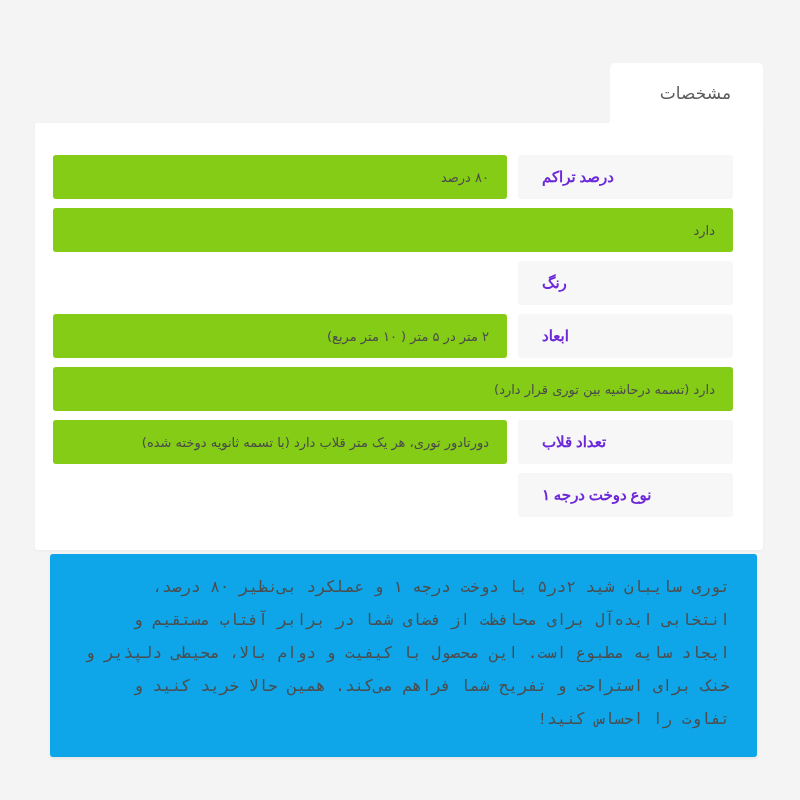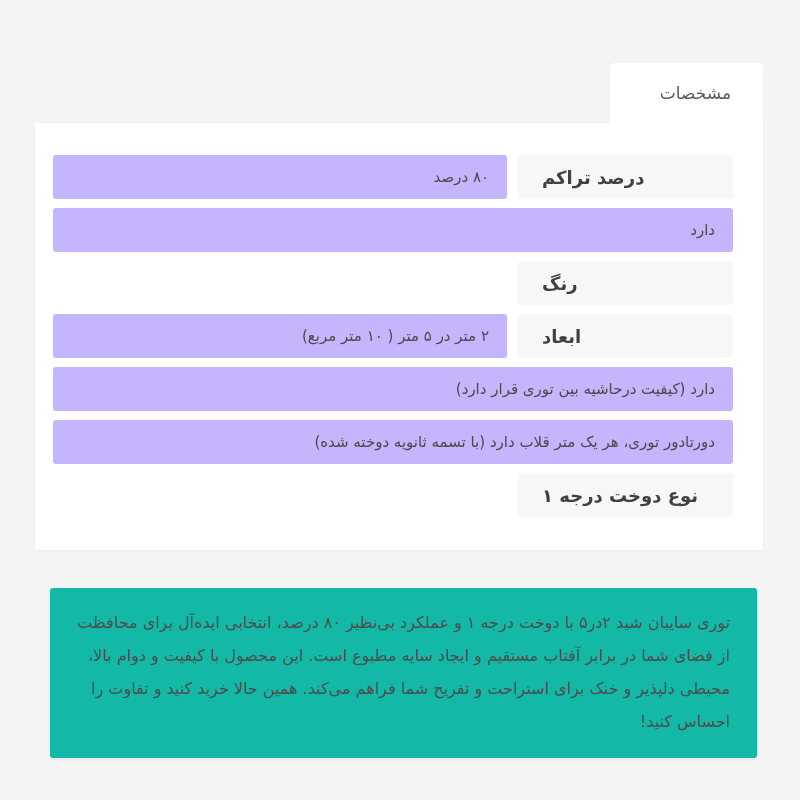--- a/index.html
+++ b/index.html
@@ -52,50 +52,52 @@
   }
   .spec-label {
     width: 215px;
     flex: 0 0 215px;
     background: #f7f7f8;
     border-radius: 3px;
     display: flex;
     align-items: center;
     justify-content: flex-end;  
     padding-left: 24px;
-    font-size: 18px;
+    font-size: 15px;
     font-weight: 700;
-    color: #404040;
+    color: #6d28d9;
     white-space: nowrap;
+    font-family: Liberation Serif, serif;
   }
   .spec-value {
     flex: 1 1 auto;
-    background: #c4b5fd;
+    background: #84cc16;
     border-radius: 3px;
     display: flex;
     align-items: center;
     justify-content: flex-start; 
     padding-right: 18px;
     padding-left: 12px;
-    font-size: 15px;
+    font-size: 13px;
     color: #4a4a4a;
     white-space: nowrap;
     text-align: right;
   }
 
   
   .desc-card {
     position: absolute;
-    left: 50px; top: 588px;
+    left: 50px; top: 554px;
     width: 707px;
     min-height: 170px;
-    background: #14b8a6;
+    background: #0ea5e9;
     border-radius: 3px;
     box-shadow: 0 2px 3px rgba(0,0,0,0.05);
     padding: 18px 27px 20px 27px;
+    font-family: Liberation Mono, monospace;
   }
   .desc-text {
     font-size: 16px;
     line-height: 33px;
     color: #4c4c4c;
     text-align: right;
   }
 </style>
 </head>
 <body>
@@ -116,23 +118,24 @@
     <div class="spec-value">دارد</div>
   </div>
         <div class="spec-row">
     <div class="spec-label">رنگ</div>
   </div>
         <div class="spec-row">
     <div class="spec-label">ابعاد</div>
     <div class="spec-value">۲ متر در ۵ متر ( ۱۰ متر مربع)</div>
   </div>
         <div class="spec-row">
-    <div class="spec-value">دارد (کیفیت درحاشیه بین توری قرار دارد)</div>
+    <div class="spec-value">دارد (تسمه درحاشیه بین توری قرار دارد)</div>
   </div>
         <div class="spec-row">
+    <div class="spec-label">تعداد قلاب</div>
     <div class="spec-value">دورتادور توری، هر یک متر قلاب دارد (با تسمه ثانویه دوخته شده)</div>
   </div>
         <div class="spec-row">
     <div class="spec-label">نوع دوخت درجه ۱</div>
   </div>
       </div>
   </div>
 
   <div class="desc-card" dir="rtl">
     <p class="desc-text">توری سایبان شید ۲در۵ با دوخت درجه ۱ و عملکرد بی‌نظیر ۸۰ درصد، انتخابی ایده‌آل برای محافظت از فضای شما در برابر آفتاب مستقیم و ایجاد سایه مطبوع است. این محصول با کیفیت و دوام بالا، محیطی دلپذیر و خنک برای استراحت و تفریح شما فراهم می‌کند. همین حالا خرید کنید و تفاوت را احساس کنید!</p>

